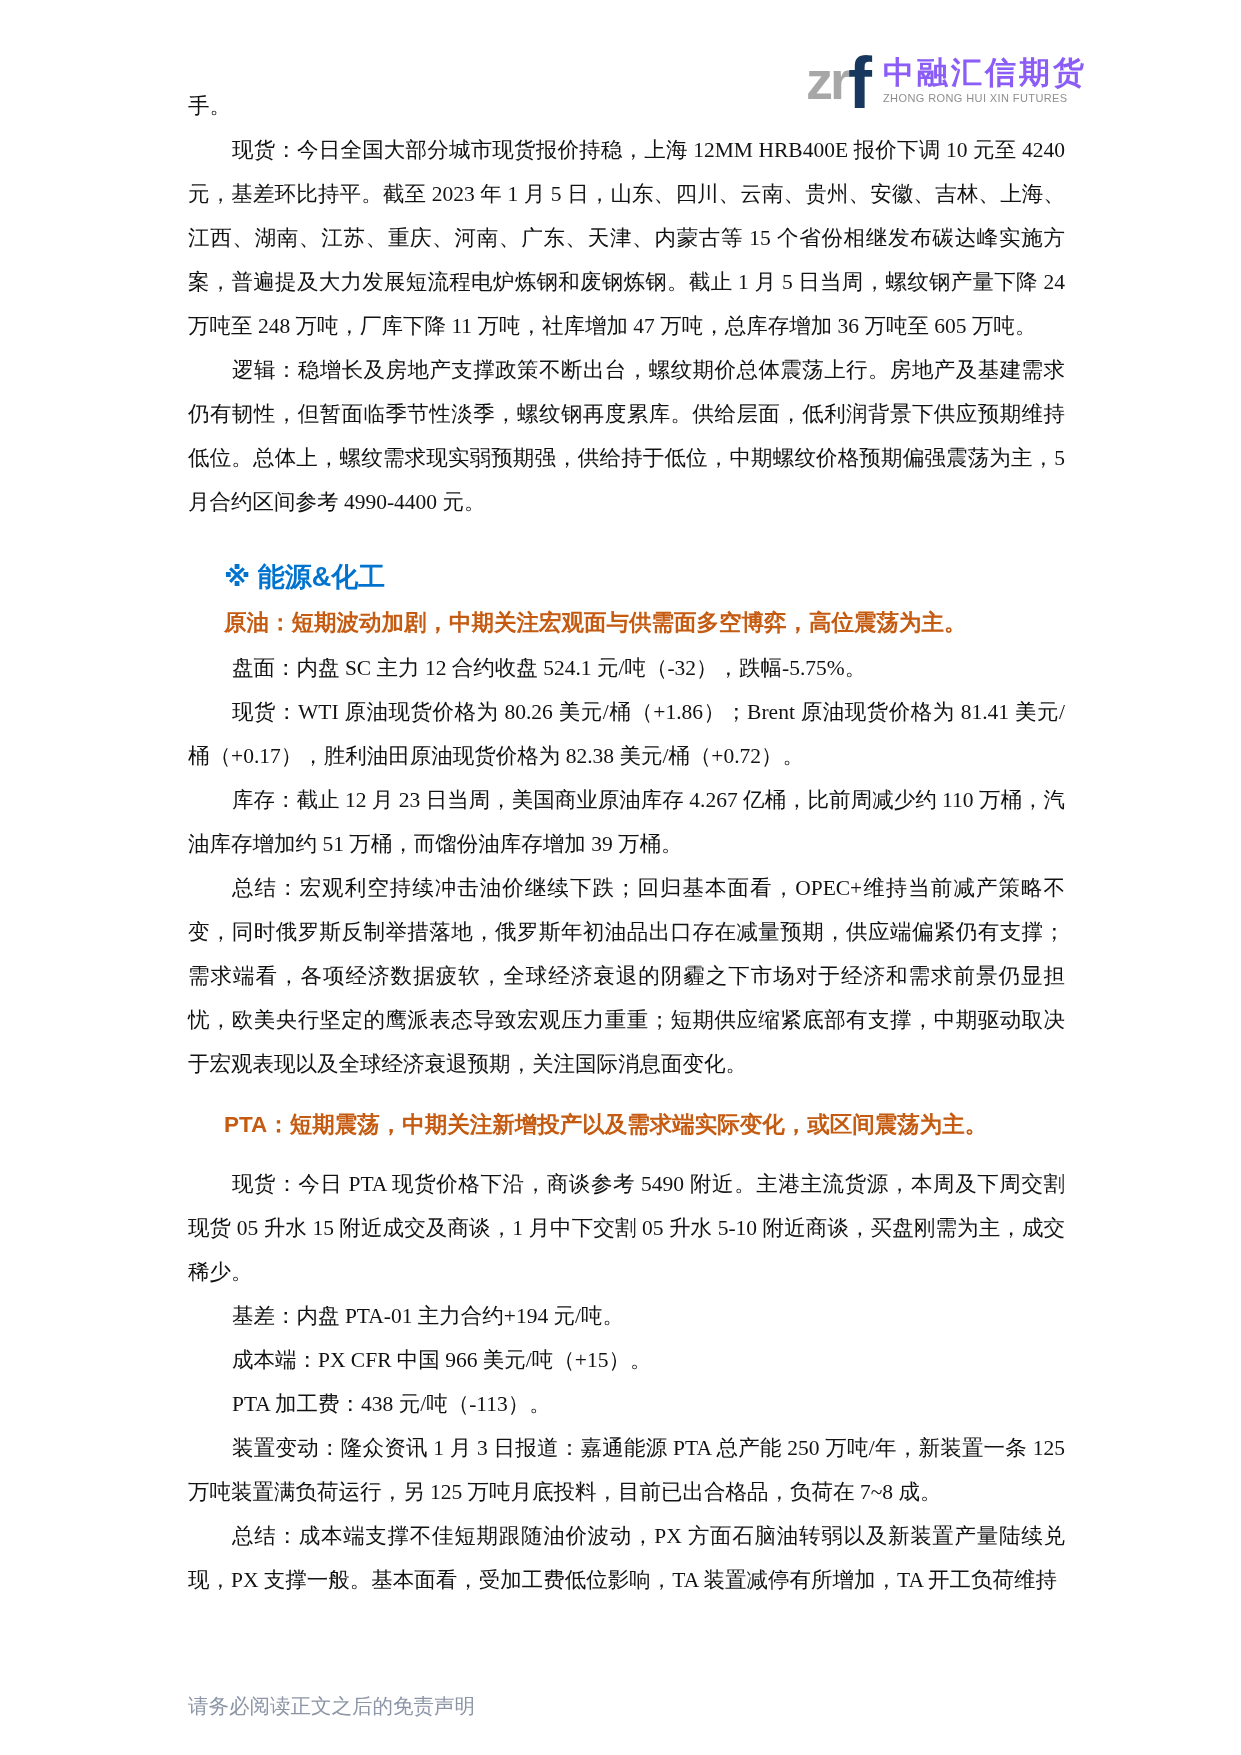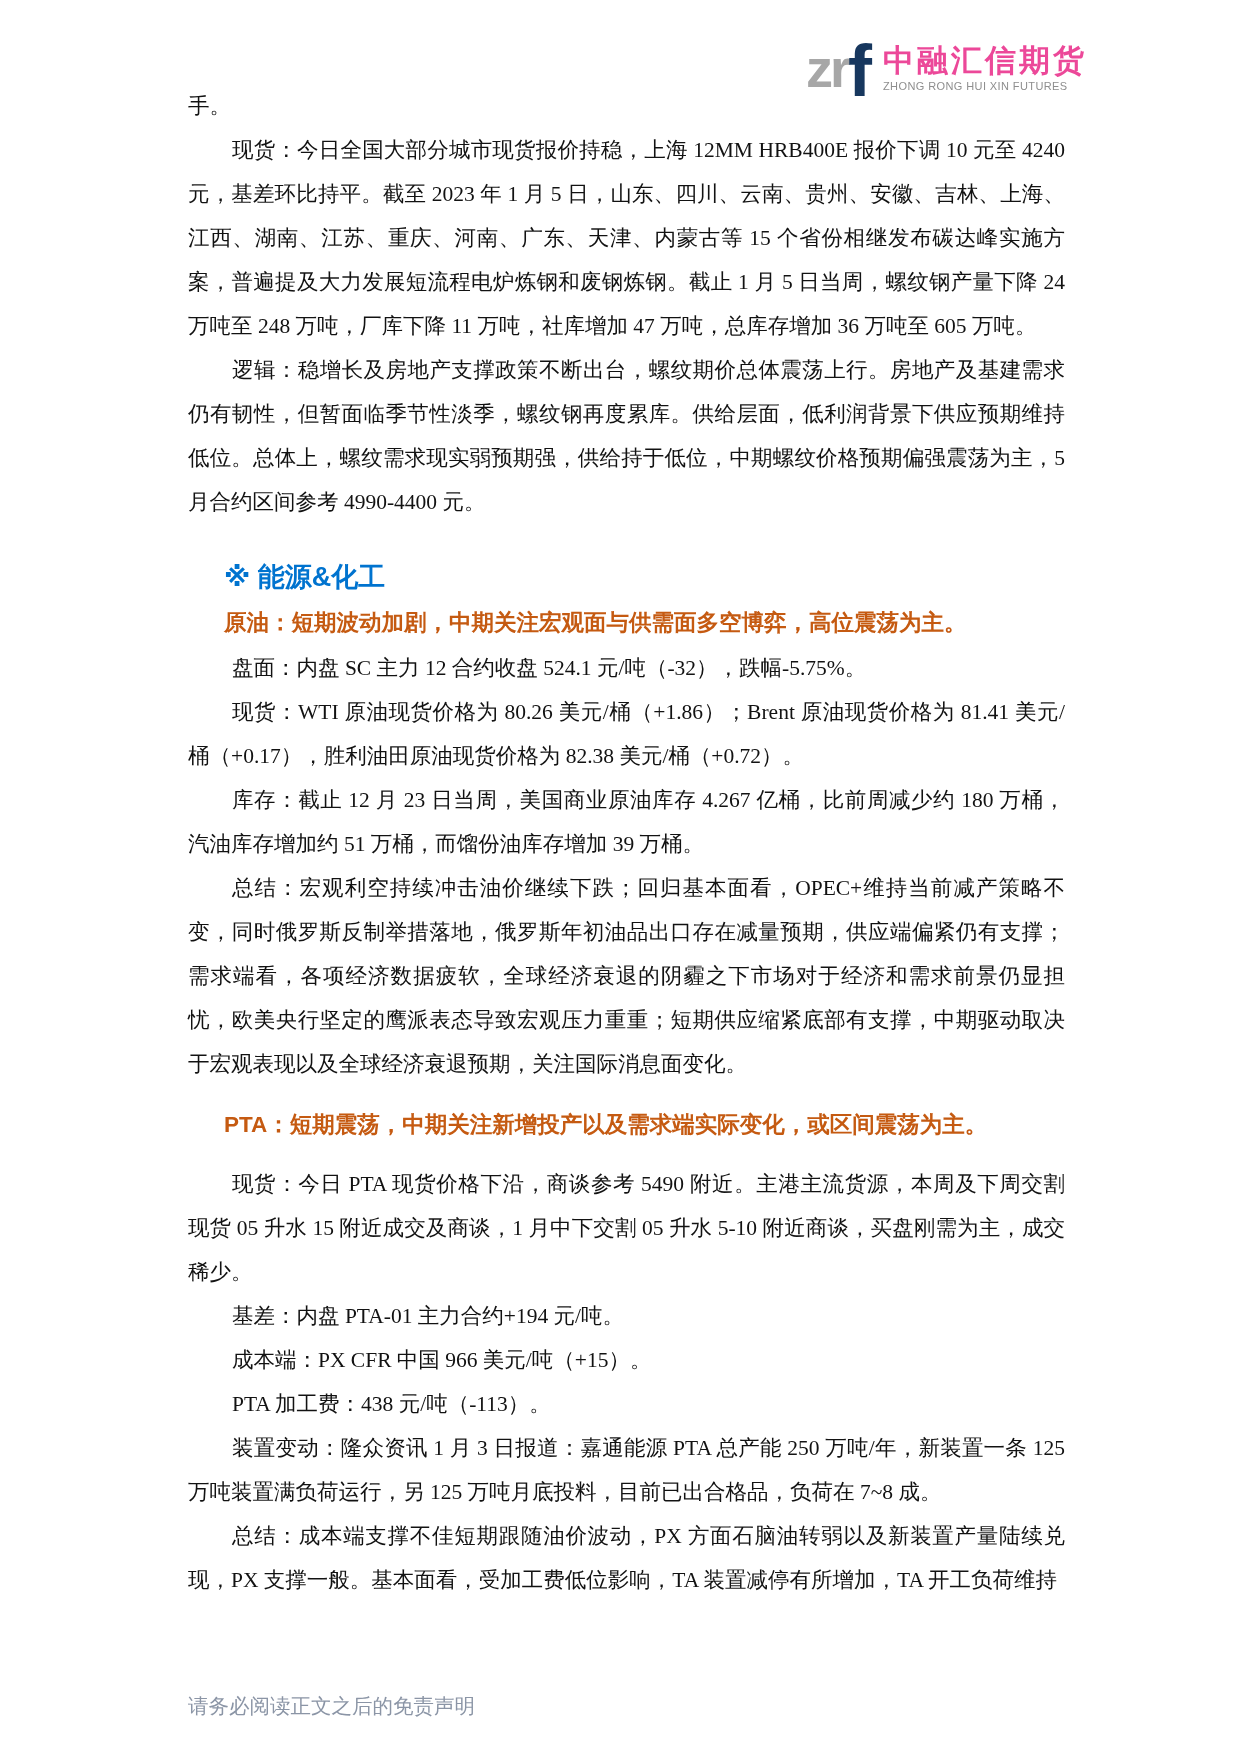--- a/index.html
+++ b/index.html
@@ -8,21 +8,21 @@
     width:1241px;
     height:1755px;
     background:#ffffff;
     overflow:hidden;
     font-family:"Liberation Serif","DejaVu Serif",serif;
     color:#121212;
   }
   
   .logo{
     position:absolute;
-    top:36px;
+    top:48px;
     left:806px;
     display:flex;
     align-items:flex-start;
   }
   .logo-mark{
     font-family:"Liberation Sans","DejaVu Sans",sans-serif;
     font-weight:bold;
     letter-spacing:-3px;
     line-height:52px;
     white-space:nowrap;
@@ -39,21 +39,21 @@
   }
   .logo-names{
     margin-left:14px;
     margin-top:8px;
   }
   .logo-names .cn{
     font-family:"Liberation Sans","DejaVu Sans",sans-serif;
     font-weight:bold;
     font-size:31px;
     line-height:33px;
-    color:#ec4899;
+    color:#8b5cf6;
     letter-spacing:3px;
     white-space:nowrap;
   }
   .logo-names .en{
     font-family:"Liberation Sans","DejaVu Sans",sans-serif;
     font-weight:normal;
     font-size:11px;
     line-height:13px;
     color:#8e8e8e;
     letter-spacing:0.4px;
@@ -125,21 +125,21 @@
     <p class="body noindent">手。</p>
 
     <p class="body">现货：今日全国大部分城市现货报价持稳，上海 12MM HRB400E 报价下调 10 元至 4240 元，基差环比持平。截至 2023 年 1 月 5 日，山东、四川、云南、贵州、安徽、吉林、上海、江西、湖南、江苏、重庆、河南、广东、天津、内蒙古等 15 个省份相继发布碳达峰实施方案，普遍提及大力发展短流程电炉炼钢和废钢炼钢。截止 1 月 5 日当周，螺纹钢产量下降 24 万吨至 248 万吨，厂库下降 11 万吨，社库增加 47 万吨，总库存增加 36 万吨至 605 万吨。</p>
     <p class="body">逻辑：稳增长及房地产支撑政策不断出台，螺纹期价总体震荡上行。房地产及基建需求仍有韧性，但暂面临季节性淡季，螺纹钢再度累库。供给层面，低利润背景下供应预期维持低位。总体上，螺纹需求现实弱预期强，供给持于低位，中期螺纹价格预期偏强震荡为主，5 月合约区间参考 4990-4400 元。</p>
 
     <h2 class="section">※ 能源&amp;化工</h2>
 
     <h3 class="topic">原油：短期波动加剧，中期关注宏观面与供需面多空博弈，高位震荡为主。</h3>
     <p class="body">盘面：内盘 SC 主力 12 合约收盘 524.1 元/吨（-32），跌幅-5.75%。</p>
     <p class="body">现货：WTI 原油现货价格为 80.26 美元/桶（+1.86）；Brent 原油现货价格为 81.41 美元/桶（+0.17），胜利油田原油现货价格为 82.38 美元/桶（+0.72）。</p>
-    <p class="body">库存：截止 12 月 23 日当周，美国商业原油库存 4.267 亿桶，比前周减少约 180 万桶，汽油库存增加约 51 万桶，而馏份油库存增加 39 万桶。</p>
+    <p class="body">库存：截止 12 月 23 日当周，美国商业原油库存 4.267 亿桶，比前周减少约 110 万桶，汽油库存增加约 51 万桶，而馏份油库存增加 39 万桶。</p>
     <p class="body">总结：宏观利空持续冲击油价继续下跌；回归基本面看，OPEC+维持当前减产策略不变，同时俄罗斯反制举措落地，俄罗斯年初油品出口存在减量预期，供应端偏紧仍有支撑；需求端看，各项经济数据疲软，全球经济衰退的阴霾之下市场对于经济和需求前景仍显担忧，欧美央行坚定的鹰派表态导致宏观压力重重；短期供应缩紧底部有支撑，中期驱动取决于宏观表现以及全球经济衰退预期，关注国际消息面变化。</p>
 
     <h3 class="topic topic-pta">PTA：短期震荡，中期关注新增投产以及需求端实际变化，或区间震荡为主。</h3>
     <p class="body">现货：今日 PTA 现货价格下沿，商谈参考 5490 附近。主港主流货源，本周及下周交割现货 05 升水 15 附近成交及商谈，1 月中下交割 05 升水 5-10 附近商谈，买盘刚需为主，成交稀少。</p>
     <p class="body">基差：内盘 PTA-01 主力合约+194 元/吨。</p>
     <p class="body">成本端：PX CFR 中国 966 美元/吨（+15）。</p>
     <p class="body">PTA 加工费：438 元/吨（-113）。</p>
     <p class="body">装置变动：隆众资讯 1 月 3 日报道：嘉通能源 PTA 总产能 250 万吨/年，新装置一条 125 万吨装置满负荷运行，另 125 万吨月底投料，目前已出合格品，负荷在 7~8 成。</p>
     <p class="body">总结：成本端支撑不佳短期跟随油价波动，PX 方面石脑油转弱以及新装置产量陆续兑现，PX 支撑一般。基本面看，受加工费低位影响，TA 装置减停有所增加，TA 开工负荷维持</p>
   </main>

